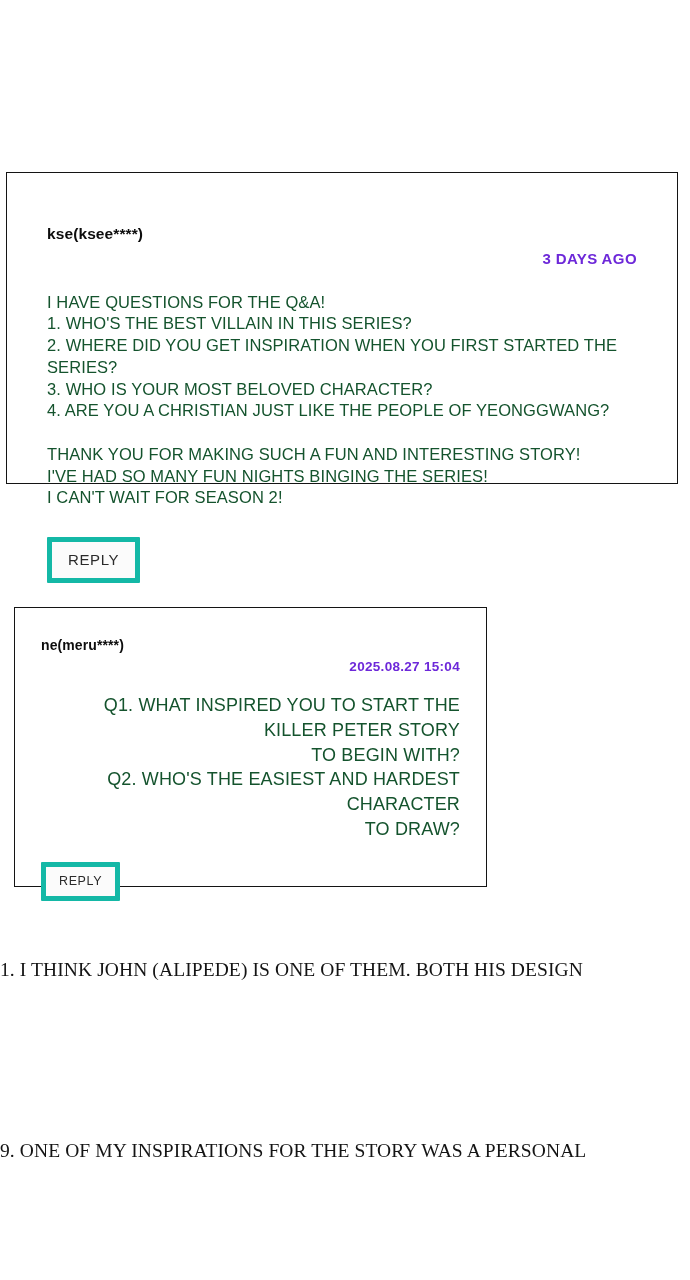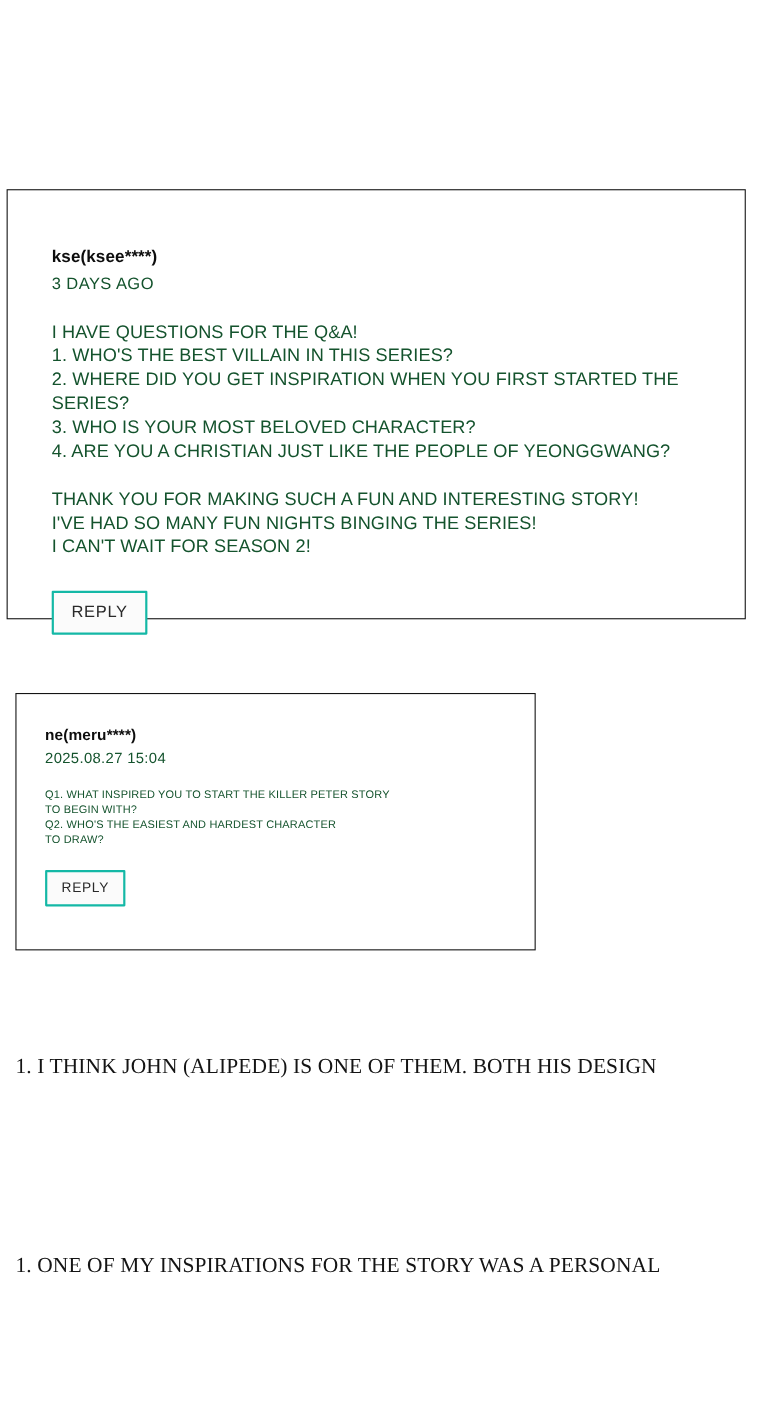--- a/index.html
+++ b/index.html
@@ -20,77 +20,79 @@
   .card {
     position: absolute;
     box-sizing: border-box;
     background: #ffffff;
     border: 1px solid #141414;
   }
   #comment-card-1 {
     left: 6px;
     top: 172px;
     width: 672px;
-    height: 391px;
+    height: 312px;
     padding: 52px 40px 0 40px;
   }
   #comment-card-2 {
     left: 14px;
-    top: 630px;
+    top: 607px;
     width: 473px;
-    height: 234px;
+    height: 280px;
     padding: 29px 26px 0 26px;
   }
 
   .username {
     font-size: 15.5px;
     font-weight: bold;
     letter-spacing: 0.1px;
     color: #0d0d0d;
     line-height: 1.2;
   }
   #comment-card-2 .username {
     font-size: 14px;
   }
 
   .timestamp {
     margin-top: 6px;
     font-size: 15px;
-    font-weight: normal;
-    color: #14532d;
+    font-weight: bold;
+    color: #6d28d9;
     letter-spacing: 0.4px;
     line-height: 1.2;
+    text-align: right;
   }
   #comment-card-2 .timestamp {
     font-size: 13.5px;
     letter-spacing: 0.3px;
     margin-top: 5px;
   }
 
   .comment-body {
     margin-top: 24px;
     font-size: 16.5px;
     line-height: 1.32;
     letter-spacing: 0.1px;
     color: #14532d;
     white-space: pre-wrap;
   }
   #comment-card-2 .comment-body {
     margin-top: 18px;
-    font-size: 10px;
+    font-size: 18px;
     line-height: 1.38;
     letter-spacing: 0.15px;
+    text-align: right;
   }
 
   .reply-button {
     display: inline-block;
     box-sizing: border-box;
     margin-top: 28px;
     padding: 9px 16px 10px 16px;
-    border: 2px solid #14b8a6;
+    border: 5px solid #14b8a6;
     background: #fbfbfb;
     font-size: 15px;
     letter-spacing: 0.6px;
     color: #2a2a2a;
     border-radius: 1px;
     cursor: pointer;
   }
   #comment-card-2 .reply-button {
     margin-top: 20px;
     padding: 7px 13px 8px 13px;
@@ -104,21 +106,20 @@
     top: 905px;
     width: 690px;
   }
   .answer {
     font-family: "Liberation Serif", serif;
     font-size: 19.5px;
     line-height: 1.33;
     color: #141414;
     letter-spacing: 0.1px;
     margin: 0 0 52px 0;
-    padding-left: 14px;
     white-space: pre-wrap;
   }
   .answer .hang {
     display: block;
     text-indent: 0;
   }
   .answer .cont {
     display: block;
     padding-left: 14px;
   }
@@ -149,16 +150,16 @@
 Q2. WHO'S THE EASIEST AND HARDEST CHARACTER
 TO DRAW?</div>
   <div class="reply-button">REPLY</div>
 </div>
 
 <div id="answers">
   <div class="answer">
     <span class="hang">1. I THINK JOHN (ALIPEDE) IS ONE OF THEM. BOTH HIS DESIGN</span>
   </div>
   <div class="answer">
-    <span class="hang">1. ONE OF MY INSPIRATIONS FOR THE STORY WAS A PERSONAL</span>
+    <span class="hang">9. ONE OF MY INSPIRATIONS FOR THE STORY WAS A PERSONAL</span>
     
   </div>
 </div>
 
 </body></html>

